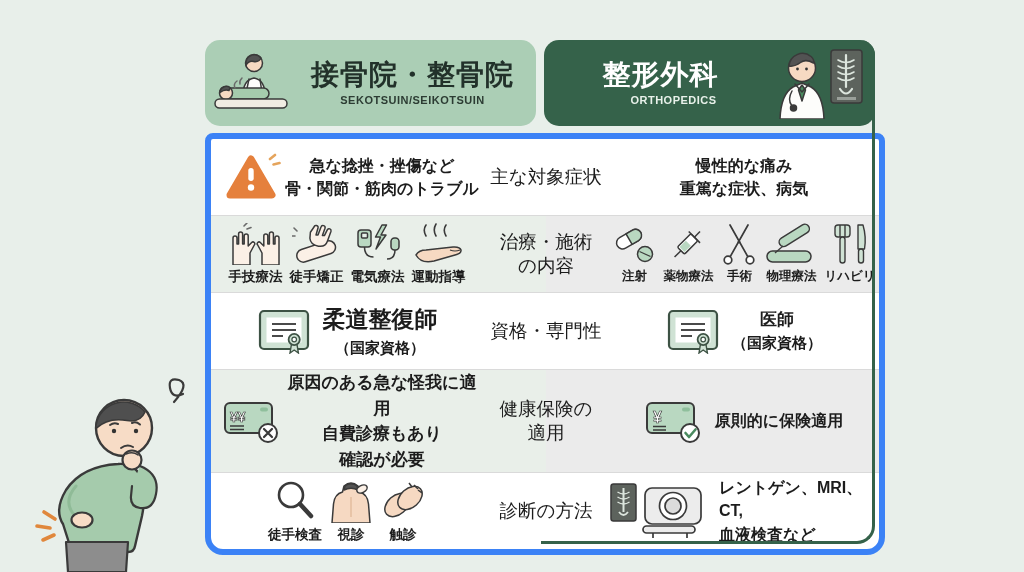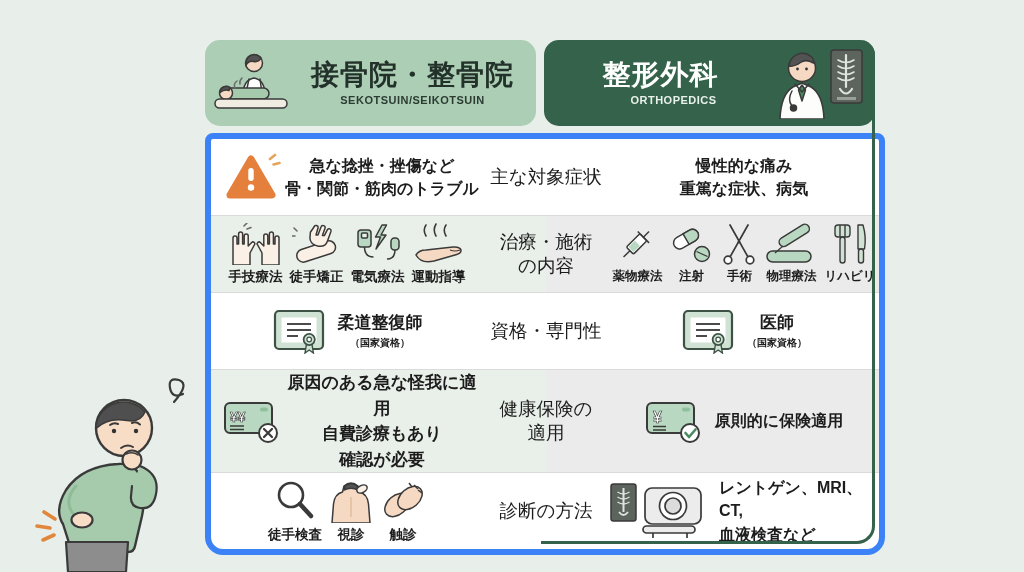--- a/index.html
+++ b/index.html
@@ -25,21 +25,21 @@
   .row{flex:1;display:grid;grid-template-columns:272px 126px 270px;align-items:center;}
   .row + .row{border-top:1px solid #dadada;}
   .row.shaded{background:linear-gradient(to right,#e9efe9 0 50.2%,#ebebeb 50.2%);}
 
   .cat{text-align:center;font-size:18.5px;font-weight:400;color:#1c1c1c;line-height:1.3;}
 
   .cell{height:100%;display:flex;align-items:center;justify-content:center;}
   .cell.lead{justify-content:flex-start;padding-left:12px;box-sizing:border-box;}
   .txt{text-align:center;font-weight:700;color:#1c1c1c;line-height:1.45;font-size:16px;}
   .txt.small{font-size:17px;line-height:1.5;}
-  .txt .sub{font-size:10px;}
+  .txt .sub{font-size:15px;}
   .txt.grow{flex:1;}
   .items{display:flex;align-items:flex-end;justify-content:center;gap:7px;width:100%;}
   .item{display:flex;flex-direction:column;align-items:center;gap:3px;}
   .item .lbl{font-size:13.5px;font-weight:700;color:#1c1c1c;white-space:nowrap;}
   .items.five .item .lbl{font-size:12.5px;}
   .gap12{gap:12px;}
 
   
   .right-outline{position:absolute;left:336px;top:0;width:334px;height:504px;
     border-right:3px solid #35624a;border-bottom:3px solid #35624a;
@@ -188,43 +188,43 @@
         </div>
         <div class="cat">
           <span style="display:block">治療・施術</span>
           <span style="display:block">の内容</span>
         </div>
         <div class="cell">
           <span class="items five">
             <span class="item">
               <span>
                 <svg width="44" height="42" viewBox="0 0 44 42">
+                  <g transform="rotate(-30 17 15)">
+                    <rect x="3" y="10" width="27" height="12" rx="6" fill="#fff" stroke="#3a3a3a" stroke-width="1.5"></rect>
+                    <path d="M16.5 10 h7.5 a6 6 0 0 1 0 12 h-7.5 z" fill="#b9d8c1" stroke="#3a3a3a" stroke-width="1.5"></path>
+                  </g>
+                  <circle cx="33" cy="31" r="7.5" fill="#b9d8c1" stroke="#3a3a3a" stroke-width="1.5"></circle>
+                  <path d="M27.5 28.5 l11 5" stroke="#3a3a3a" stroke-width="1.2"></path>
+                </svg>
+              </span>
+              <span class="lbl">注射</span>
+            </span>
+            <span class="item">
+              <span>
+                <svg width="44" height="42" viewBox="0 0 44 42">
                   <g transform="rotate(-45 22 22)" stroke="#3a3a3a" stroke-width="1.5" stroke-linejoin="round">
                     <path d="M4 21 h9" fill="none"></path>
                     <rect x="13" y="16" width="19" height="10" rx="1.5" fill="#fff"></rect>
                     <rect x="14.5" y="17.5" width="9" height="7" fill="#b9d8c1" stroke="none"></rect>
                     <path d="M32 13 v16" fill="none"></path>
                     <path d="M32 21 h8" fill="none"></path>
                   </g>
                 </svg>
               </span>
               <span class="lbl">薬物療法</span>
-            </span>
-            <span class="item">
-              <span>
-                <svg width="44" height="42" viewBox="0 0 44 42">
-                  <g transform="rotate(-30 17 15)">
-                    <rect x="3" y="10" width="27" height="12" rx="6" fill="#fff" stroke="#3a3a3a" stroke-width="1.5"></rect>
-                    <path d="M16.5 10 h7.5 a6 6 0 0 1 0 12 h-7.5 z" fill="#b9d8c1" stroke="#3a3a3a" stroke-width="1.5"></path>
-                  </g>
-                  <circle cx="33" cy="31" r="7.5" fill="#b9d8c1" stroke="#3a3a3a" stroke-width="1.5"></circle>
-                  <path d="M27.5 28.5 l11 5" stroke="#3a3a3a" stroke-width="1.2"></path>
-                </svg>
-              </span>
-              <span class="lbl">注射</span>
             </span>
             <span class="item">
               <span>
                 <svg width="38" height="42" viewBox="0 0 38 42">
                   <g stroke="#3a3a3a" stroke-width="1.7" fill="#fff" stroke-linecap="round">
                     <path d="M10 2 q9 16 18 32" fill="none"></path>
                     <path d="M28 2 q-9 16 -18 32" fill="none"></path>
                     <circle cx="8" cy="37" r="3.8"></circle>
                     <circle cx="30" cy="37" r="3.8"></circle>
                     <circle cx="19" cy="19" r="1.4" fill="#3a3a3a" stroke="none"></circle>
@@ -267,21 +267,21 @@
             <svg width="54" height="46" viewBox="0 0 54 46">
               <rect x="3" y="3" width="48" height="38" rx="4" fill="#cfe2d4" stroke="#3d5244" stroke-width="2.2"></rect>
               <rect x="9.5" y="9.5" width="35" height="25" fill="#fff"></rect>
               <path d="M15 16 h24 M15 22 h24 M15 28 h11" stroke="#4a4a4a" stroke-width="2"></path>
               <path d="M34.5 36 L33 45 l4.2 -3 4.2 3 L39.9 36 z" fill="#cfe2d4" stroke="#3d5244" stroke-width="1.4"></path>
               <circle cx="37.2" cy="31.5" r="5.6" fill="#cfe2d4" stroke="#3d5244" stroke-width="1.8"></circle>
               <circle cx="37.2" cy="31.5" r="2.3" fill="#fff" stroke="#3d5244" stroke-width="1.2"></circle>
             </svg>
           </span>
           <span class="txt">
-            <span style="display:block;font-size:17px">柔道整復師</span>
+            <span style="display:block;font-size:23px">柔道整復師</span>
             <span class="sub" style="display:block">（国家資格）</span>
           </span>
         </div>
         <div class="cat">
           <span style="display:block">資格・専門性</span>
         </div>
         <div class="cell gap12">
           <span>
             <svg width="54" height="46" viewBox="0 0 54 46">
               <rect x="3" y="3" width="48" height="38" rx="4" fill="#cfe2d4" stroke="#3d5244" stroke-width="2.2"></rect>

